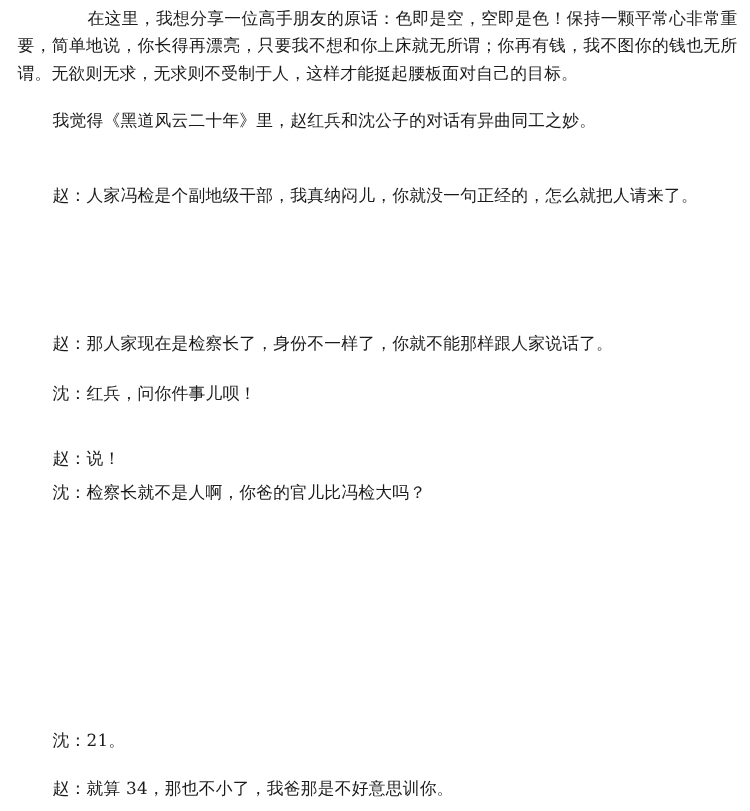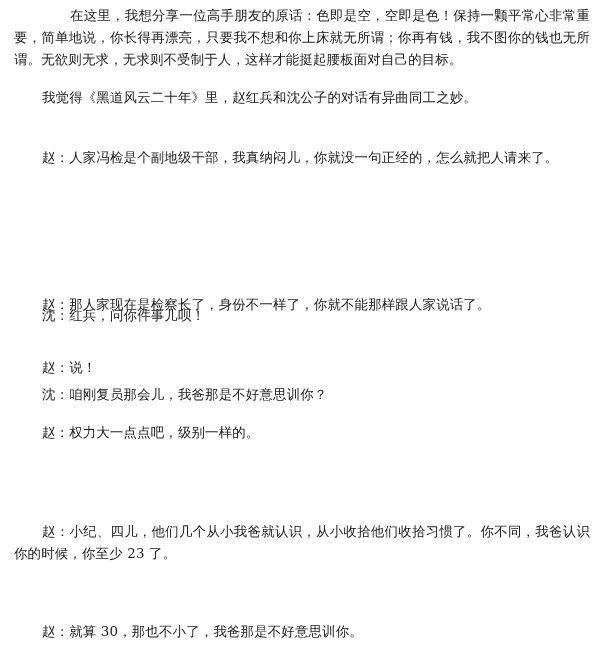--- a/index.html
+++ b/index.html
@@ -17,20 +17,19 @@
   .indent1 { text-indent: 56px; }
   .indent2 { text-indent: 28px; }
 </style>
 </head>
 <body>
 
 <div class="page">
   <p class="para indent1" style="top:5px;">在这里，我想分享一位高手朋友的原话：色即是空，空即是色！保持一颗平常心非常重要，简单地说，你长得再漂亮，只要我不想和你上床就无所谓；你再有钱，我不图你的钱也无所谓。无欲则无求，无求则不受制于人，这样才能挺起腰板面对自己的目标。</p>
   <p class="para indent2" style="top:87px;">我觉得《黑道风云二十年》里，赵红兵和沈公子的对话有异曲同工之妙。</p>
   <p class="para indent2" style="top:125px;margin-top:22px;">赵：人家冯检是个副地级干部，我真纳闷儿，你就没一句正经的，怎么就把人请来了。</p>
-  <p class="para indent2" style="top:265px;margin-top:29px;">赵：那人家现在是检察长了，身份不一样了，你就不能那样跟人家说话了。</p>
+  <p class="para indent2" style="top:265px;">赵：那人家现在是检察长了，身份不一样了，你就不能那样跟人家说话了。</p>
   <p class="para indent2" style="top:305px;">沈：红兵，问你件事儿呗！</p>
   <p class="para indent2" style="top:357px;">赵：说！</p>
-  <p class="para indent2" style="top:384px;">沈：咱刚复员那会儿，我爸那是不好意思训你？</p>
-  <p class="para indent2" style="top:422px;">赵：权力大一点点吧，级别一样的。</p>
-  <p class="para indent2" style="top:521px;">赵：小纪、四儿，他们几个从小我爸就认识，从小收拾他们收拾习惯了。你不同，我爸认识你的时候，你至少 23 了。</p>
-  <p class="para indent2" style="top:621px;">赵：就算 30，那也不小了，我爸那是不好意思训你。</p>
+  <p class="para indent2" style="top:384px;">沈：检察长就不是人啊，你爸的官儿比冯检大吗？</p>
+  <p class="para indent2" style="top:583px;">沈：21。</p>
+  <p class="para indent2" style="top:621px;">赵：就算 34，那也不小了，我爸那是不好意思训你。</p>
 </div>
 
 </body></html>

